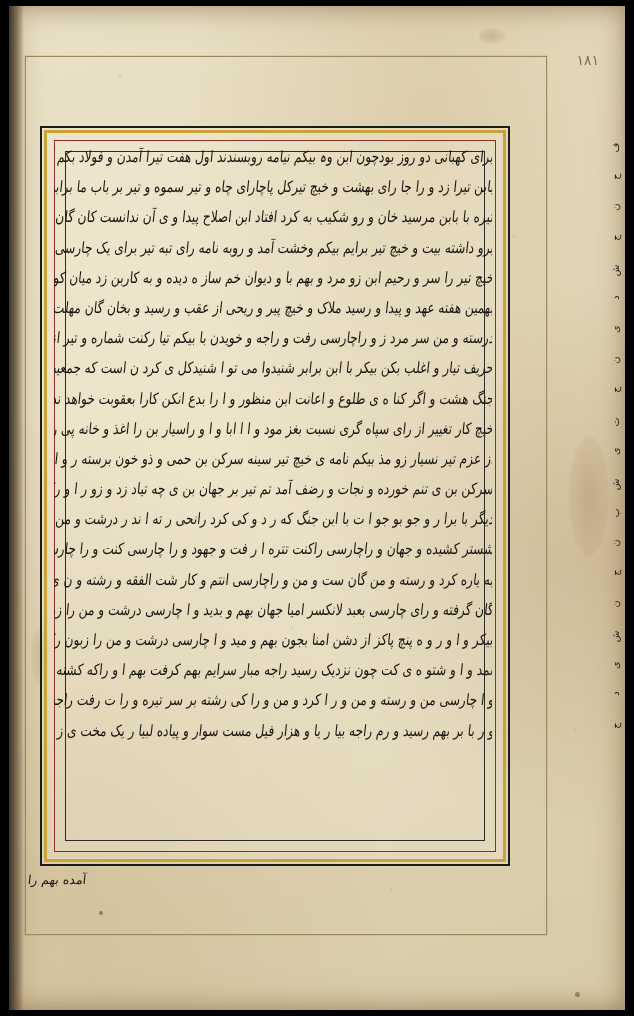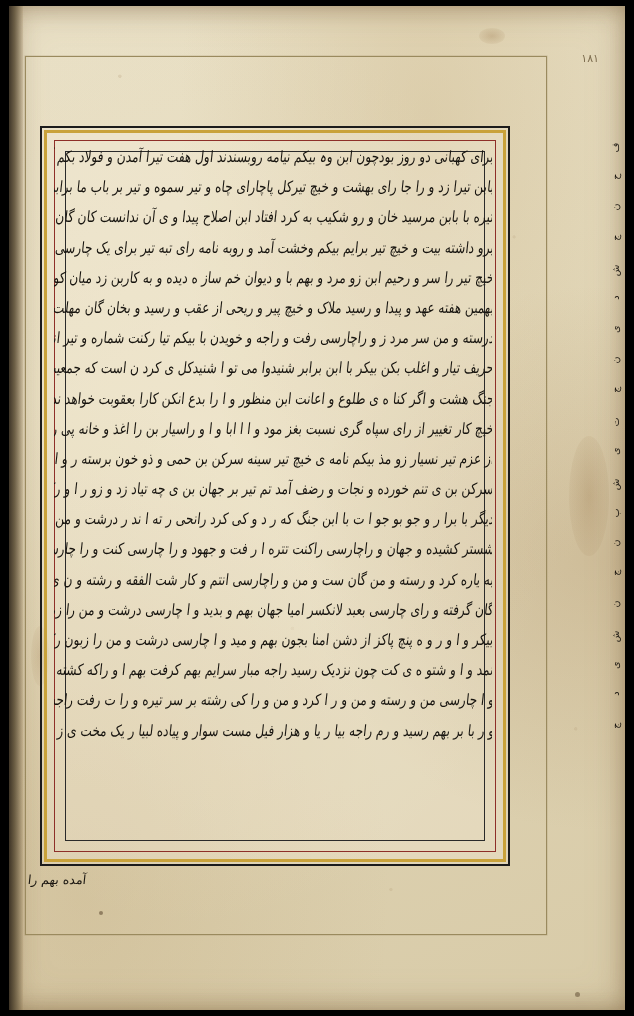--- a/index.html
+++ b/index.html
@@ -155,21 +155,21 @@
   }
   .margin-note.bottom-left {
     left: 28px;
     top: 872px;
     font-size: 12.5px;
   }
   .folio-number {
     position: absolute;
     right: 26px;
     top: 46px;
-    font-size: 11px;
+    font-size: 14px;
     color: #6d5c3e;
     direction: rtl;
     opacity: .85;
   }
 
   
   .side-words {
     position: absolute;
     right: 6px;
     top: 150px;

